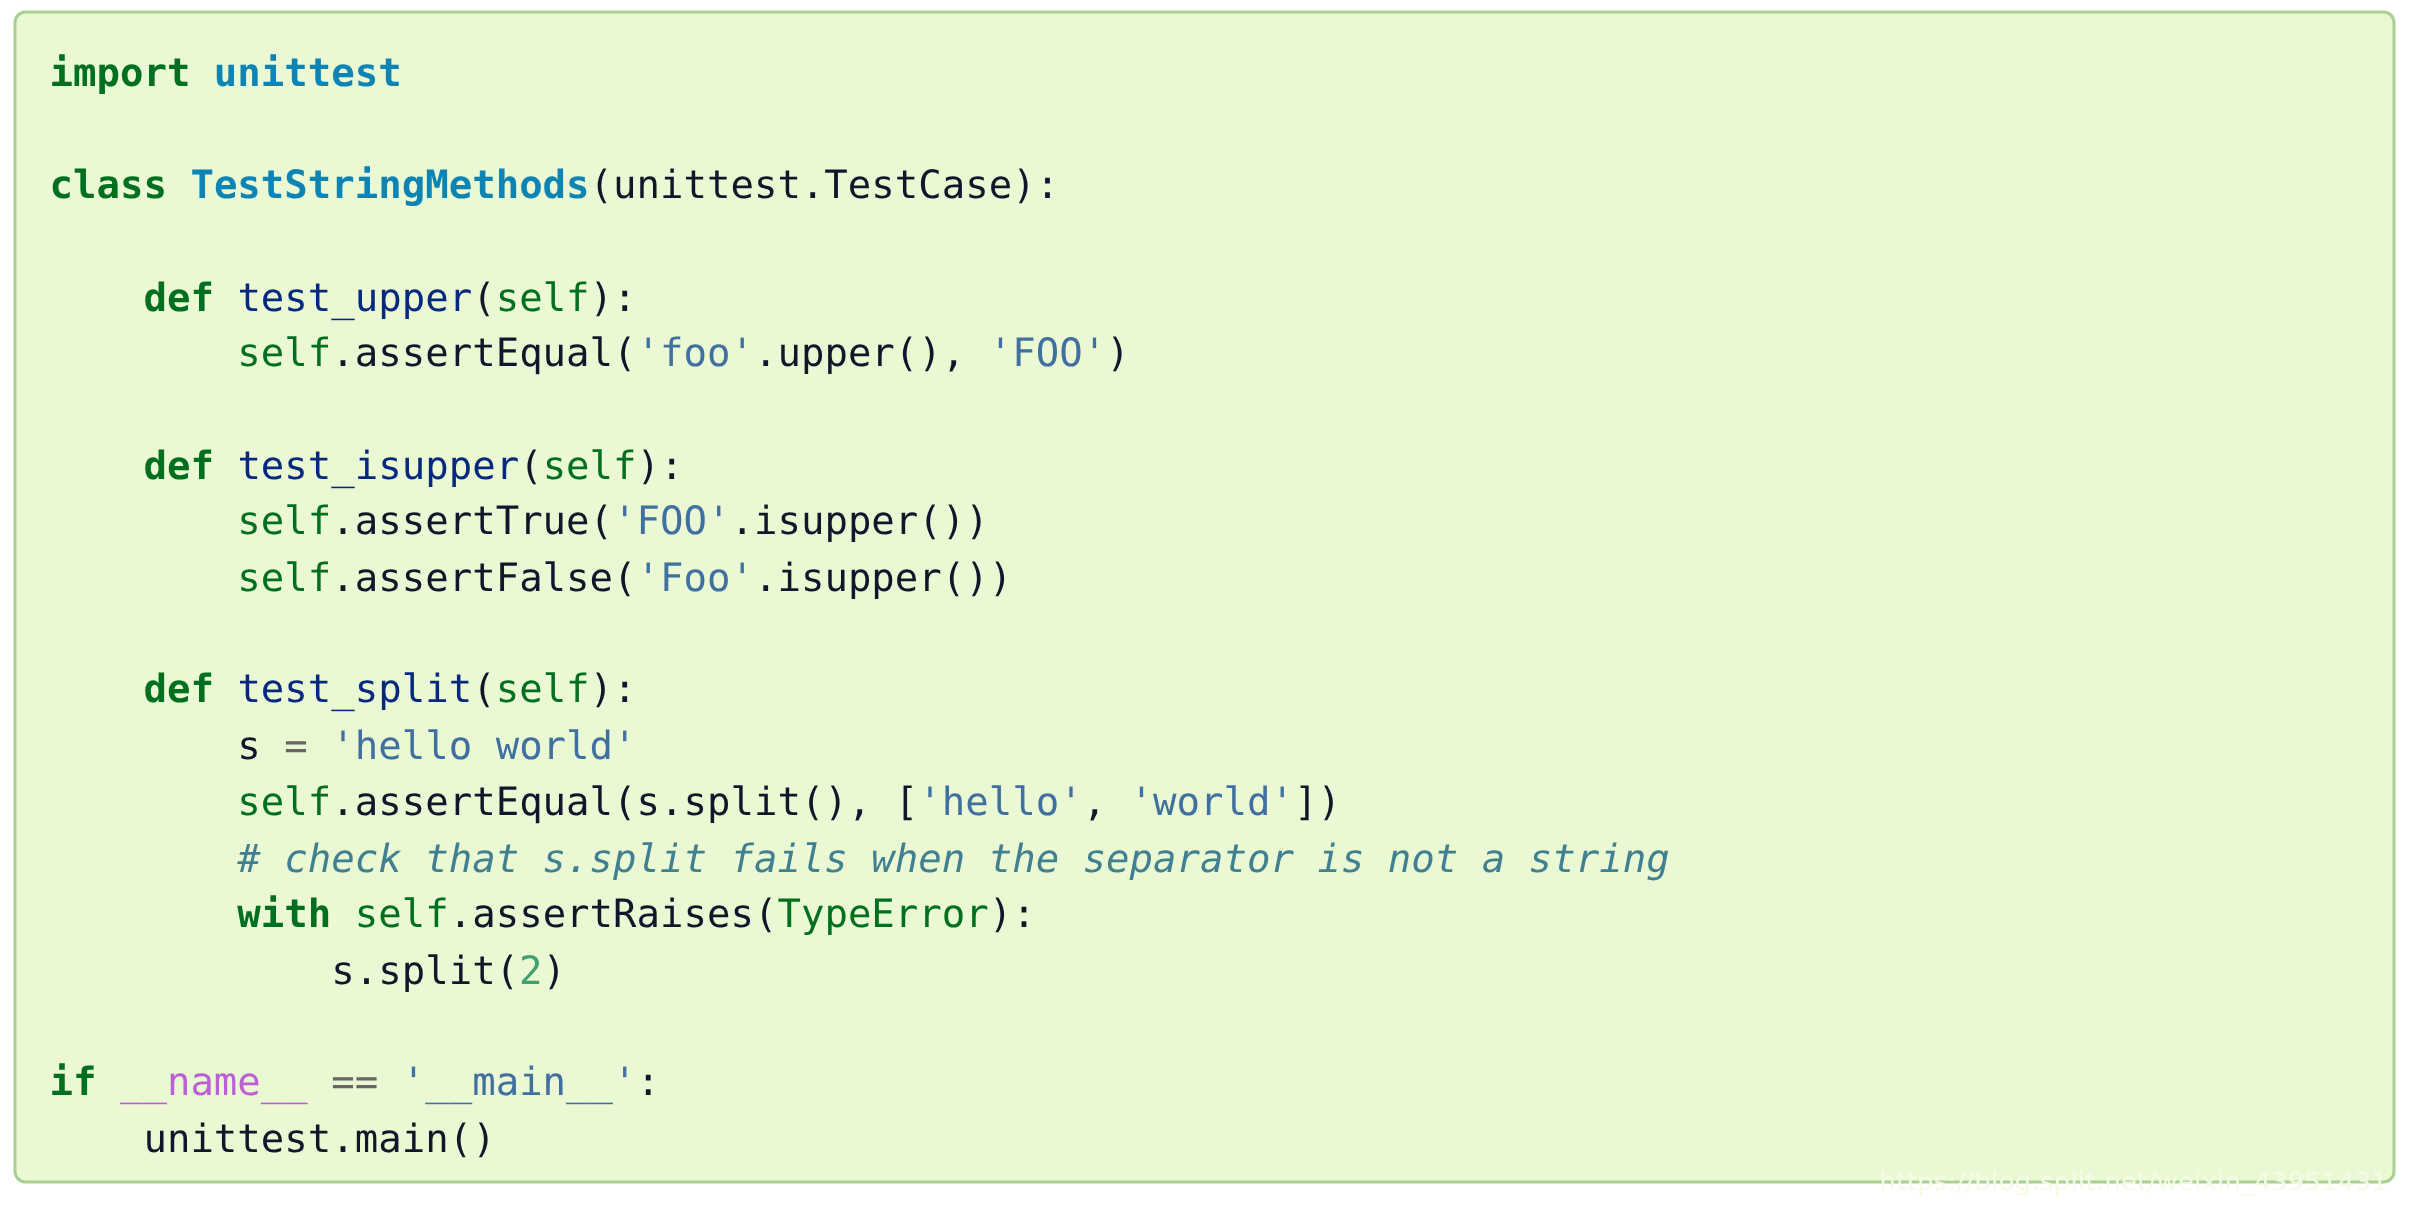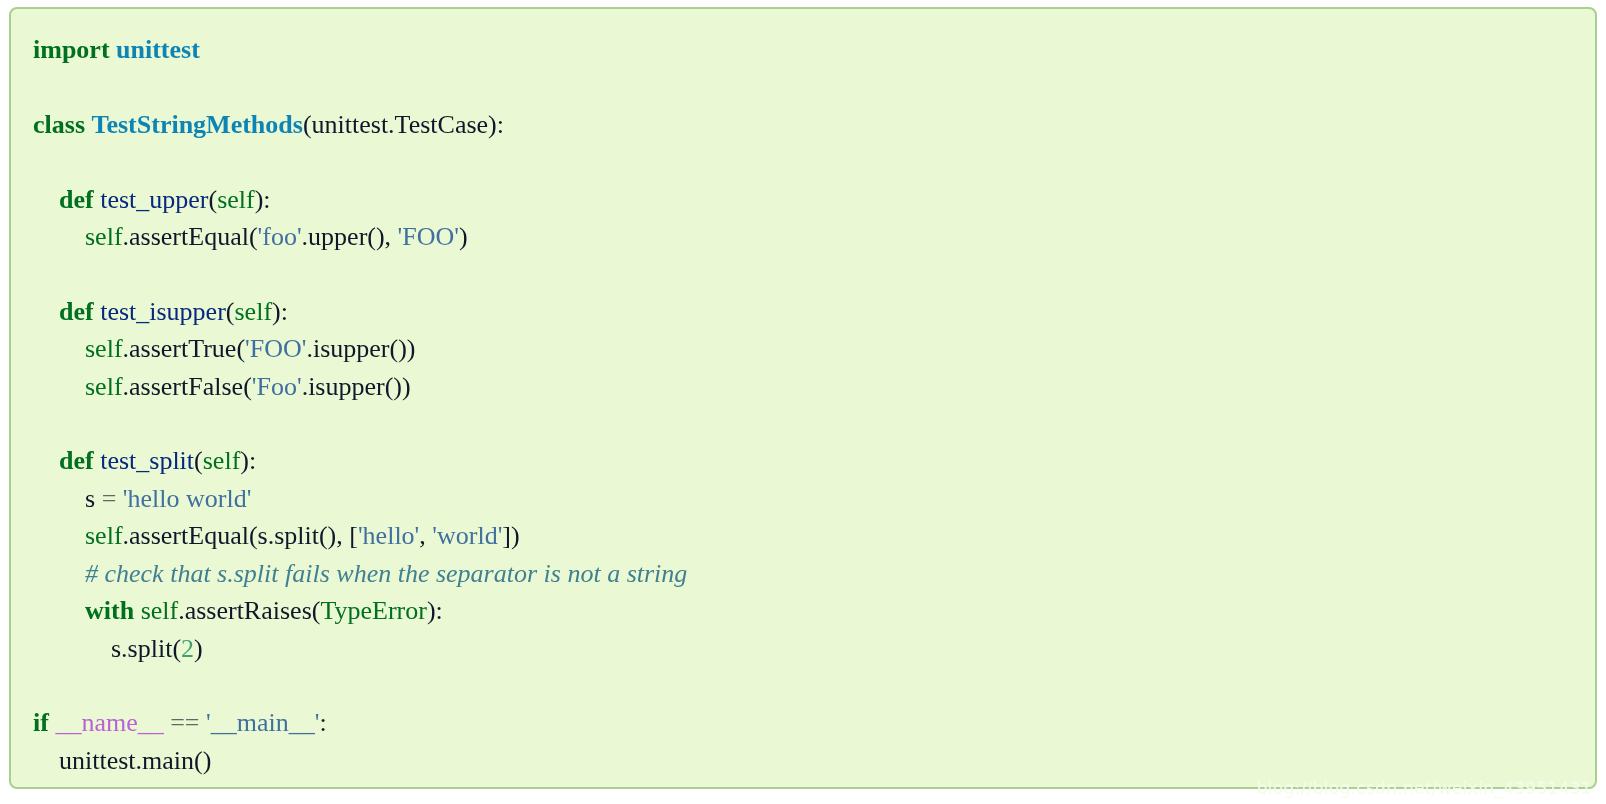--- a/index.html
+++ b/index.html
@@ -44,21 +44,20 @@
     line-height: 37.4px;
     white-space: pre;
     color: #303030;
     letter-spacing: 0px;
     -webkit-font-smoothing: antialiased;
   }
 
   .code-line {
     min-height: 37.4px;
     white-space: pre;
-    font-family: Liberation Serif, serif;
   }
 
   
   .tok-k   { color: #007020; font-weight: bold; }           
   .tok-nn  { color: #0e84b5; font-weight: bold; }           
   .tok-nc  { color: #0e84b5; font-weight: bold; }           
   .tok-nf  { color: #06287e; }                              
   .tok-bp  { color: #007020; }                              
   .tok-ne  { color: #007020; }                              
   .tok-s   { color: #4070a0; }                              
@@ -84,15 +83,15 @@
 </style>
 </head>
 <body>
 
 <div id="page" style="background: rgb(255, 255, 255);">
 
   <div class="code-block" style="background: rgb(234, 249, 211); border-color: rgb(169, 207, 146);">
     <pre class="code-pre" id="code-pre" style="color: rgb(48, 48, 48);"><div class="code-line"><span class="tok-k" style="color: rgb(0, 112, 32);">import</span><span class="tok-p"> </span><span class="tok-nn" style="color: rgb(14, 132, 181);">unittest</span></div><div class="code-line">&nbsp;</div><div class="code-line"><span class="tok-k" style="color: rgb(0, 112, 32);">class</span><span class="tok-p"> </span><span class="tok-nc" style="color: rgb(14, 132, 181);">TestStringMethods</span><span class="tok-p">(unittest.TestCase):</span></div><div class="code-line">&nbsp;</div><div class="code-line"><span class="tok-p">    </span><span class="tok-k" style="color: rgb(0, 112, 32);">def</span><span class="tok-p"> </span><span class="tok-nf" style="color: rgb(6, 40, 126);">test_upper</span><span class="tok-p">(</span><span class="tok-bp" style="color: rgb(0, 112, 32);">self</span><span class="tok-p">):</span></div><div class="code-line"><span class="tok-p">        </span><span class="tok-bp" style="color: rgb(0, 112, 32);">self</span><span class="tok-p">.assertEqual(</span><span class="tok-s" style="color: rgb(64, 112, 160);">'foo'</span><span class="tok-p">.upper(), </span><span class="tok-s" style="color: rgb(64, 112, 160);">'FOO'</span><span class="tok-p">)</span></div><div class="code-line">&nbsp;</div><div class="code-line"><span class="tok-p">    </span><span class="tok-k" style="color: rgb(0, 112, 32);">def</span><span class="tok-p"> </span><span class="tok-nf" style="color: rgb(6, 40, 126);">test_isupper</span><span class="tok-p">(</span><span class="tok-bp" style="color: rgb(0, 112, 32);">self</span><span class="tok-p">):</span></div><div class="code-line"><span class="tok-p">        </span><span class="tok-bp" style="color: rgb(0, 112, 32);">self</span><span class="tok-p">.assertTrue(</span><span class="tok-s" style="color: rgb(64, 112, 160);">'FOO'</span><span class="tok-p">.isupper())</span></div><div class="code-line"><span class="tok-p">        </span><span class="tok-bp" style="color: rgb(0, 112, 32);">self</span><span class="tok-p">.assertFalse(</span><span class="tok-s" style="color: rgb(64, 112, 160);">'Foo'</span><span class="tok-p">.isupper())</span></div><div class="code-line">&nbsp;</div><div class="code-line"><span class="tok-p">    </span><span class="tok-k" style="color: rgb(0, 112, 32);">def</span><span class="tok-p"> </span><span class="tok-nf" style="color: rgb(6, 40, 126);">test_split</span><span class="tok-p">(</span><span class="tok-bp" style="color: rgb(0, 112, 32);">self</span><span class="tok-p">):</span></div><div class="code-line"><span class="tok-p">        s </span><span class="tok-o" style="color: rgb(102, 102, 102);">=</span><span class="tok-p"> </span><span class="tok-s" style="color: rgb(64, 112, 160);">'hello world'</span></div><div class="code-line"><span class="tok-p">        </span><span class="tok-bp" style="color: rgb(0, 112, 32);">self</span><span class="tok-p">.assertEqual(s.split(), [</span><span class="tok-s" style="color: rgb(64, 112, 160);">'hello'</span><span class="tok-p">, </span><span class="tok-s" style="color: rgb(64, 112, 160);">'world'</span><span class="tok-p">])</span></div><div class="code-line"><span class="tok-p">        </span><span class="tok-c" style="color: rgb(64, 128, 144);"># check that s.split fails when the separator is not a string</span></div><div class="code-line"><span class="tok-p">        </span><span class="tok-k" style="color: rgb(0, 112, 32);">with</span><span class="tok-p"> </span><span class="tok-bp" style="color: rgb(0, 112, 32);">self</span><span class="tok-p">.assertRaises(</span><span class="tok-ne" style="color: rgb(0, 112, 32);">TypeError</span><span class="tok-p">):</span></div><div class="code-line"><span class="tok-p">            s.split(</span><span class="tok-mi" style="color: rgb(64, 160, 112);">2</span><span class="tok-p">)</span></div><div class="code-line">&nbsp;</div><div class="code-line"><span class="tok-k" style="color: rgb(0, 112, 32);">if</span><span class="tok-p"> </span><span class="tok-vm" style="color: rgb(187, 96, 213);">__name__</span><span class="tok-p"> </span><span class="tok-o" style="color: rgb(102, 102, 102);">==</span><span class="tok-p"> </span><span class="tok-s" style="color: rgb(64, 112, 160);">'__main__'</span><span class="tok-p">:</span></div><div class="code-line"><span class="tok-p">    unittest.main()</span></div></pre>
   </div>
 
-  <div class="watermark" style="color: rgb(243, 252, 228);">blog://blog.csdn.net/weixin_43951431</div>
+  <div class="watermark" style="color: rgb(243, 252, 228);">https://blog.split.net/weixin_43951431</div>
 
 </div>
 
 </body></html>

